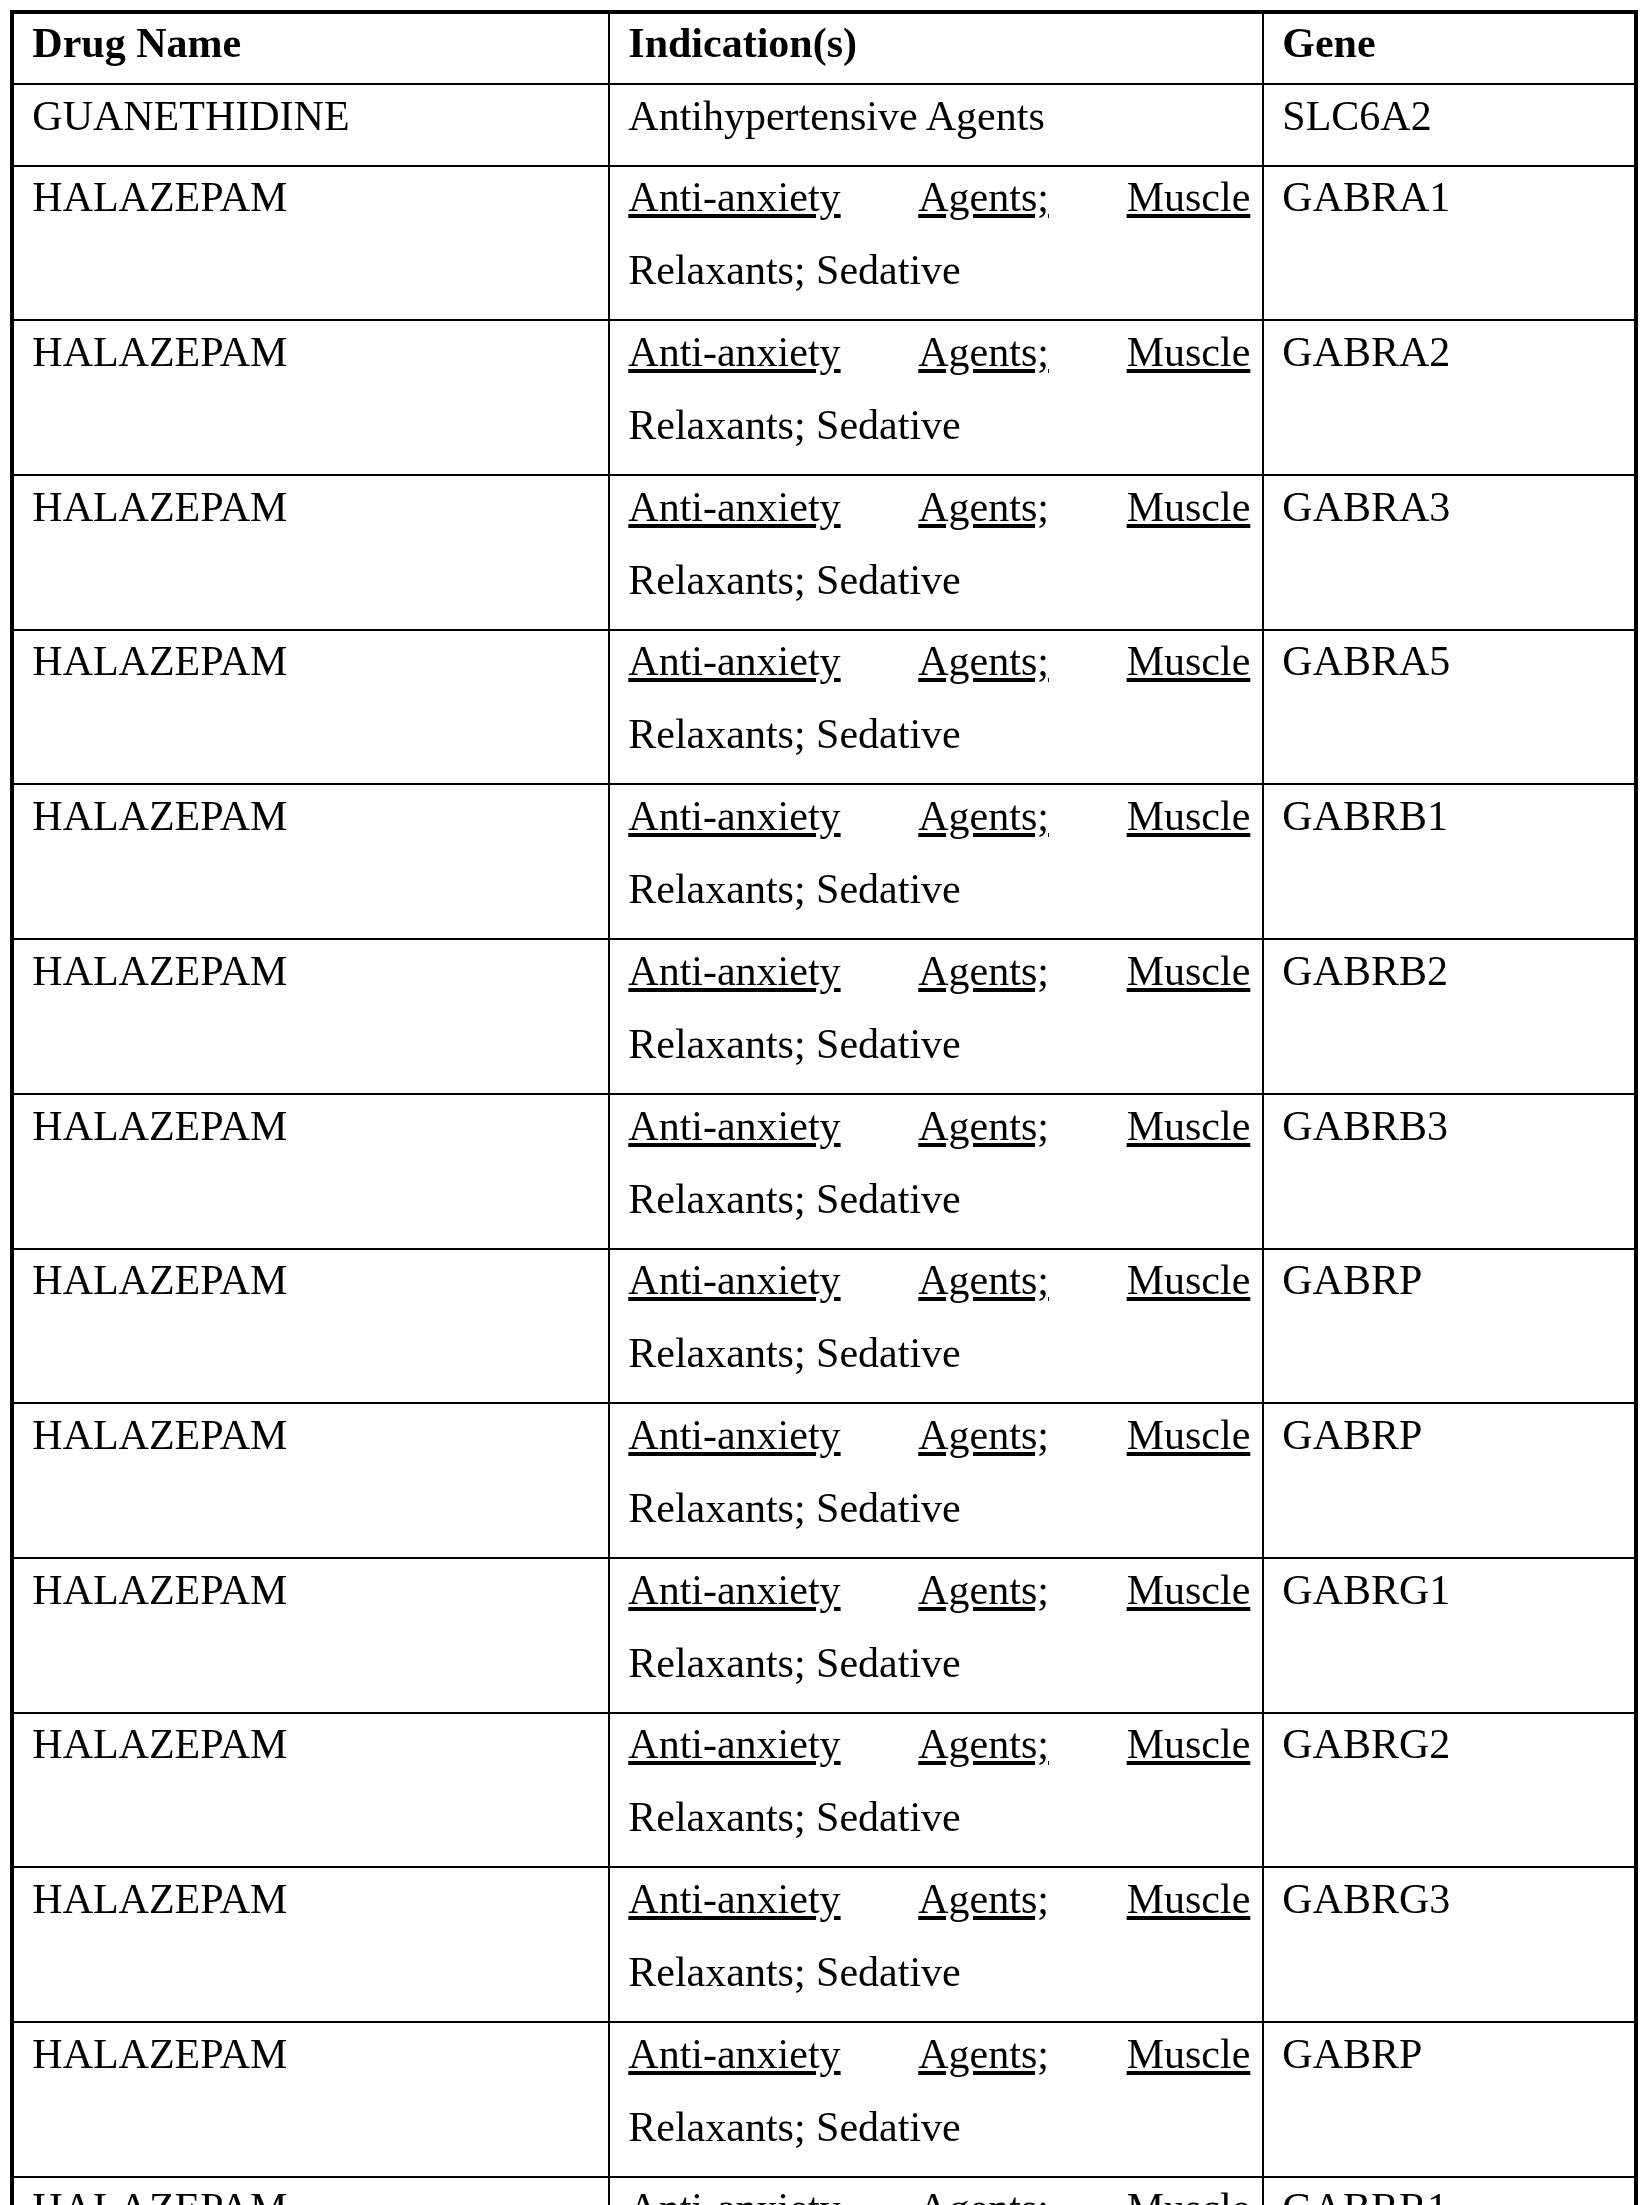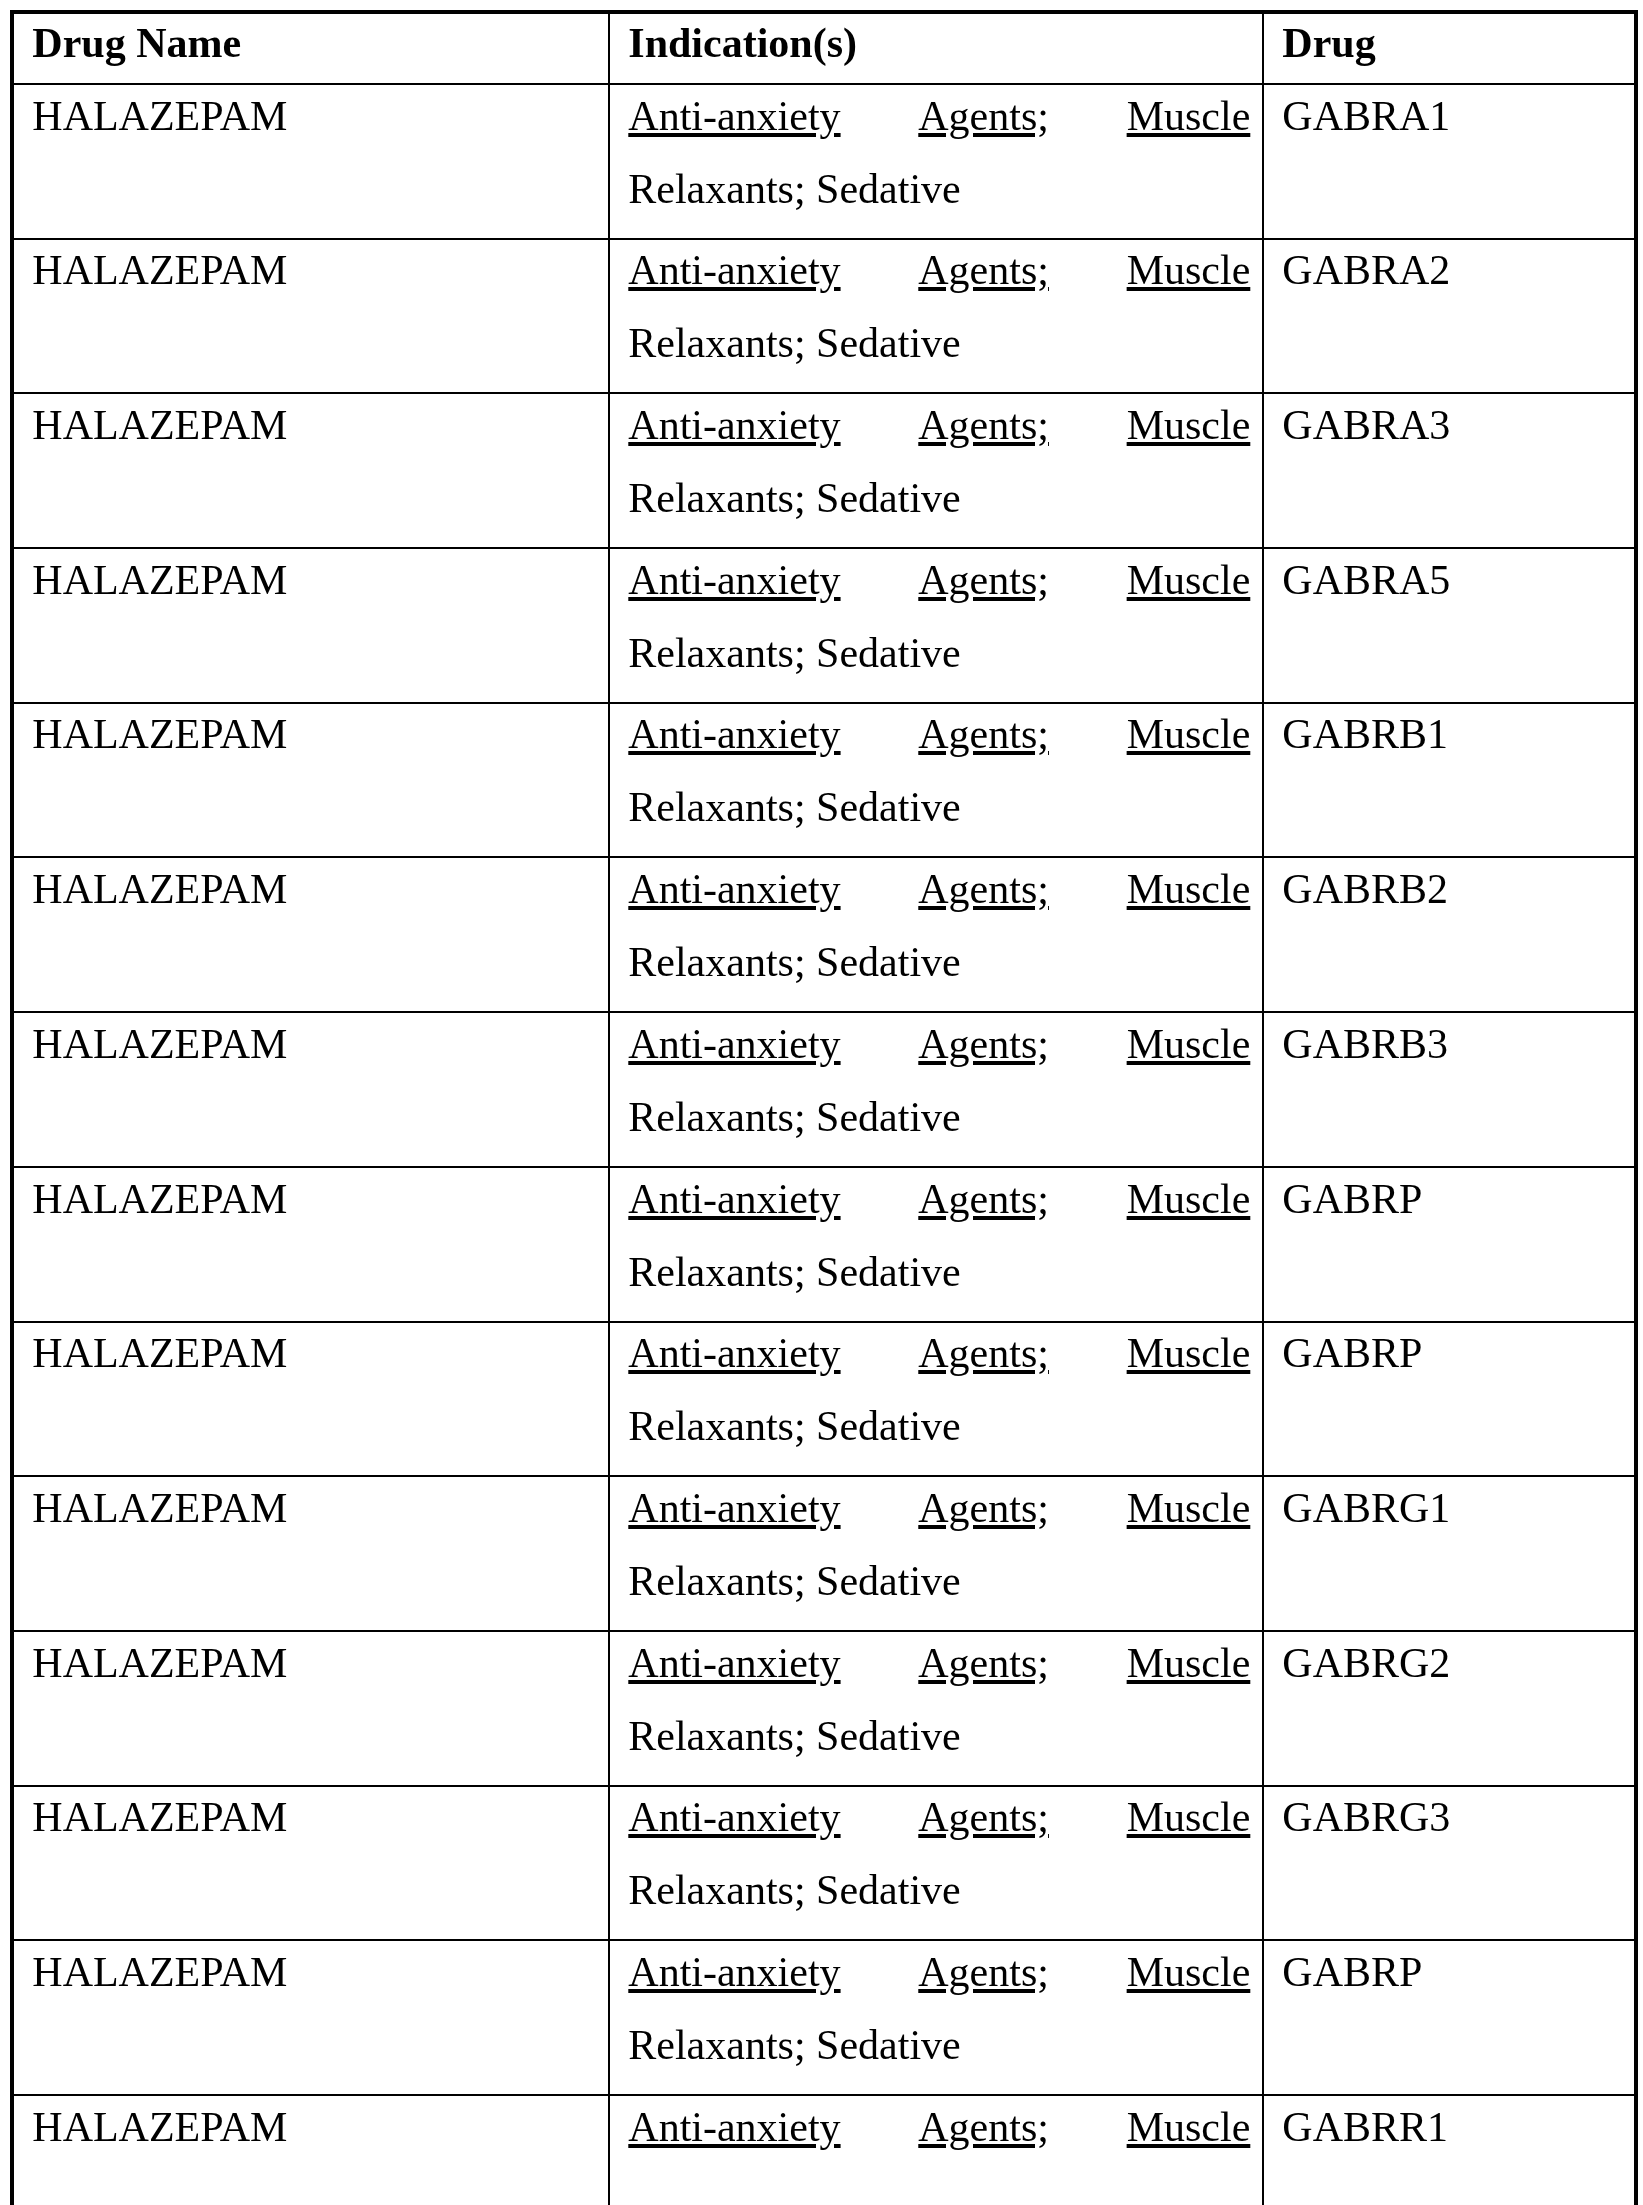--- a/index.html
+++ b/index.html
@@ -62,24 +62,35 @@
   <table class="drug-table">
     <colgroup>
       <col class="c1">
       <col class="c2">
       <col class="c3">
     </colgroup>
     <thead>
       <tr>
         <th>Drug Name</th>
         <th>Indication(s)</th>
-        <th>Drug</th>
+        <th>Gene</th>
       </tr>
     </thead>
     <tbody id="table-body">
+        <tr class="row-single">
+          <td>
+            <div class="cell-line">GUANETHIDINE</div>
+          </td>
+          <td>
+            <div class="ind-line">Antihypertensive Agents</div>
+          </td>
+          <td>
+            <div class="cell-line">SLC6A2</div>
+          </td>
+        </tr>
         <tr class="row-double">
           <td>
             <div class="cell-line">HALAZEPAM</div>
           </td>
           <td>
             <div class="ind-line jline">
               <span>Anti-anxiety</span>
               <span>Agents;</span>
               <span>Muscle</span>
             </div>

